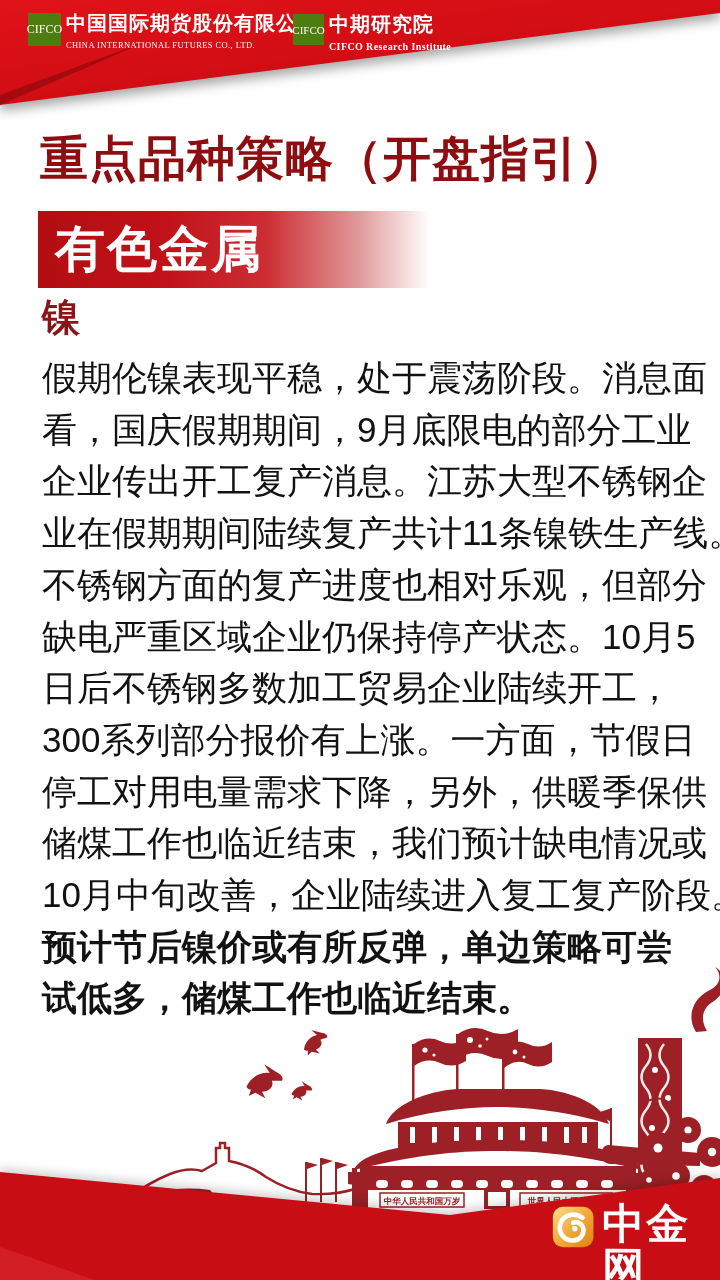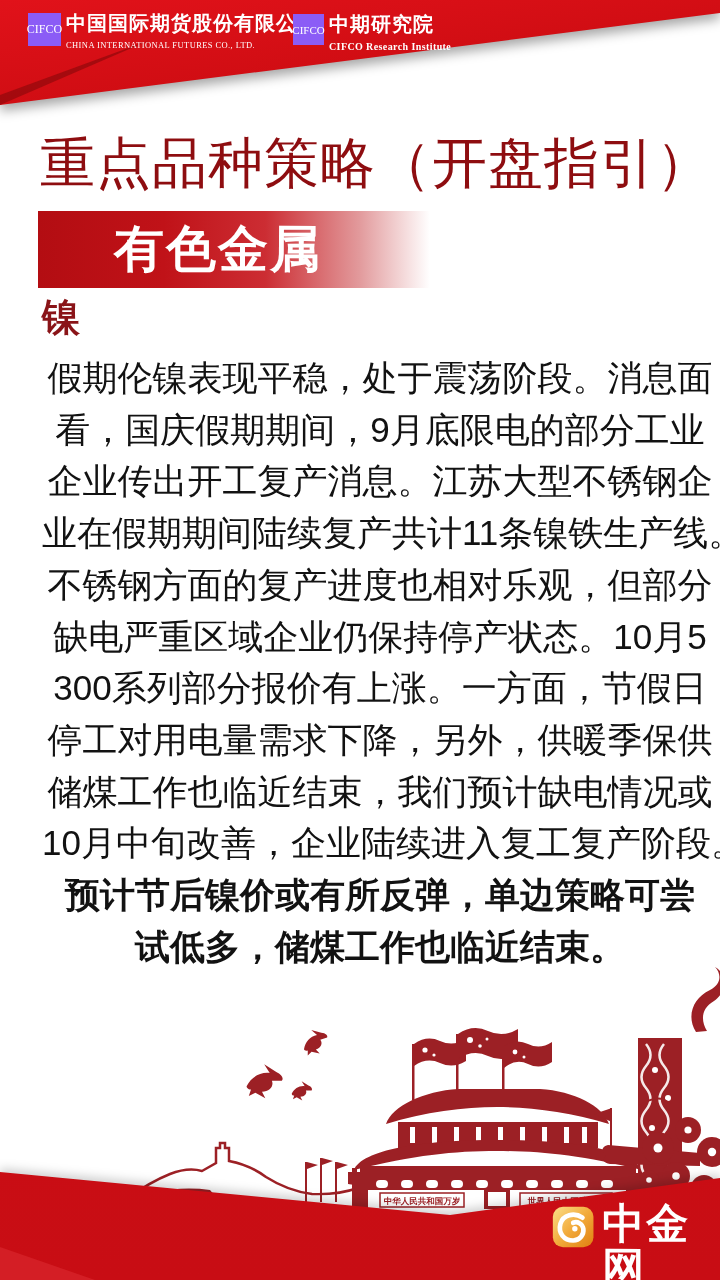--- a/index.html
+++ b/index.html
@@ -16,47 +16,47 @@
   }
   .hdr-fold{
     position:absolute;left:0;top:0;width:720px;height:112px;
     background:#9c090d;opacity:.85;
     clip-path:polygon(150px 40px,0 95px,0 105px);
   }
   .logo{display:flex;align-items:flex-start;gap:5px;}
   .logo1{position:absolute;left:28px;top:13px;}
   .logo2{position:absolute;left:293px;top:14px;}
   .logo-box{
-    background:#8b5cf6;color:#fff;font-family:"Liberation Serif",serif;
+    background:#4d7c0f;color:#fff;font-family:"Liberation Serif",serif;
     display:flex;align-items:center;justify-content:center;
   }
   .logo1 .logo-box{width:33px;height:33px;font-size:12px;}
   .logo2 .logo-box{width:31px;height:31px;font-size:11px;}
   .logo-txt{color:#fff;line-height:1;}
   .logo-name{font-weight:bold;font-size:20px;letter-spacing:1px;white-space:nowrap;}
   .logo-sub{font-family:"Liberation Serif",serif;font-size:8.5px;margin-top:8px;letter-spacing:.4px;white-space:nowrap;}
   .logo2 .logo-sub{font-weight:bold;font-size:10px;}
   
   .main-title{
     position:absolute;left:40px;top:127px;z-index:3;
-    font-size:55px;font-weight:normal;color:#8e0d10;letter-spacing:1px;white-space:nowrap;
+    font-size:48px;font-weight:bold;color:#8e0d10;letter-spacing:1px;white-space:nowrap;
   }
   .section-banner{
     position:absolute;left:38px;top:211px;width:392px;height:77px;z-index:3;
     background:linear-gradient(90deg,#b30d12 0%,#c01218 32%,#cc2d33 58%,#e29a9c 82%,rgba(255,255,255,0) 100%);
     display:flex;align-items:center;
   }
-  .section-banner span{color:#fff;font-size:50px;font-weight:bold;padding-left:32px;letter-spacing:2px;margin-left:44px;}
+  .section-banner span{color:#fff;font-size:50px;font-weight:bold;padding-left:17px;letter-spacing:2px;}
   .article-heading{
     position:absolute;left:42px;top:292px;z-index:3;
     font-size:38px;font-weight:bold;color:#8a1418;
   }
   
   .body-text{position:absolute;left:42px;top:352px;width:676px;z-index:2;color:#121212;}
-  .tline{font-size:35px;line-height:51.7px;white-space:nowrap;letter-spacing:0;text-align:center;}
+  .tline{font-size:35px;line-height:51.7px;white-space:nowrap;letter-spacing:0;}
   .tline.bold{font-weight:bold;}
   
   .artwork{position:absolute;left:0;top:940px;width:720px;height:340px;z-index:1;}
   
   .btm-shadow{position:absolute;inset:0;z-index:2;filter:drop-shadow(0 -4px 5px rgba(0,0,0,0.18));pointer-events:none;}
   .btm-band{
     position:absolute;left:0;top:0;width:720px;height:1280px;
     background:linear-gradient(180deg,#d51017 0%,#c80d14 100%);
     clip-path:polygon(0 1172px,450px 1215px,720px 1178px,720px 1280px,0 1280px);
   }
@@ -235,20 +235,21 @@
   </div>
 
   <div class="article-heading">镍</div>
   <div class="body-text">
     <div class="tline">假期伦镍表现平稳，处于震荡阶段。消息面</div>
     <div class="tline">看，国庆假期期间，9月底限电的部分工业</div>
     <div class="tline">企业传出开工复产消息。江苏大型不锈钢企</div>
     <div class="tline">业在假期期间陆续复产共计11条镍铁生产线。</div>
     <div class="tline">不锈钢方面的复产进度也相对乐观，但部分</div>
     <div class="tline">缺电严重区域企业仍保持停产状态。10月5</div>
+    <div class="tline">日后不锈钢多数加工贸易企业陆续开工，</div>
     <div class="tline">300系列部分报价有上涨。一方面，节假日</div>
     <div class="tline">停工对用电量需求下降，另外，供暖季保供</div>
     <div class="tline">储煤工作也临近结束，我们预计缺电情况或</div>
     <div class="tline">10月中旬改善，企业陆续进入复工复产阶段。</div>
     <div class="tline bold">预计节后镍价或有所反弹，单边策略可尝</div>
     <div class="tline bold">试低多，储煤工作也临近结束。</div>
   </div>
 
   <div class="cngold">
     <div class="cngold-row">

